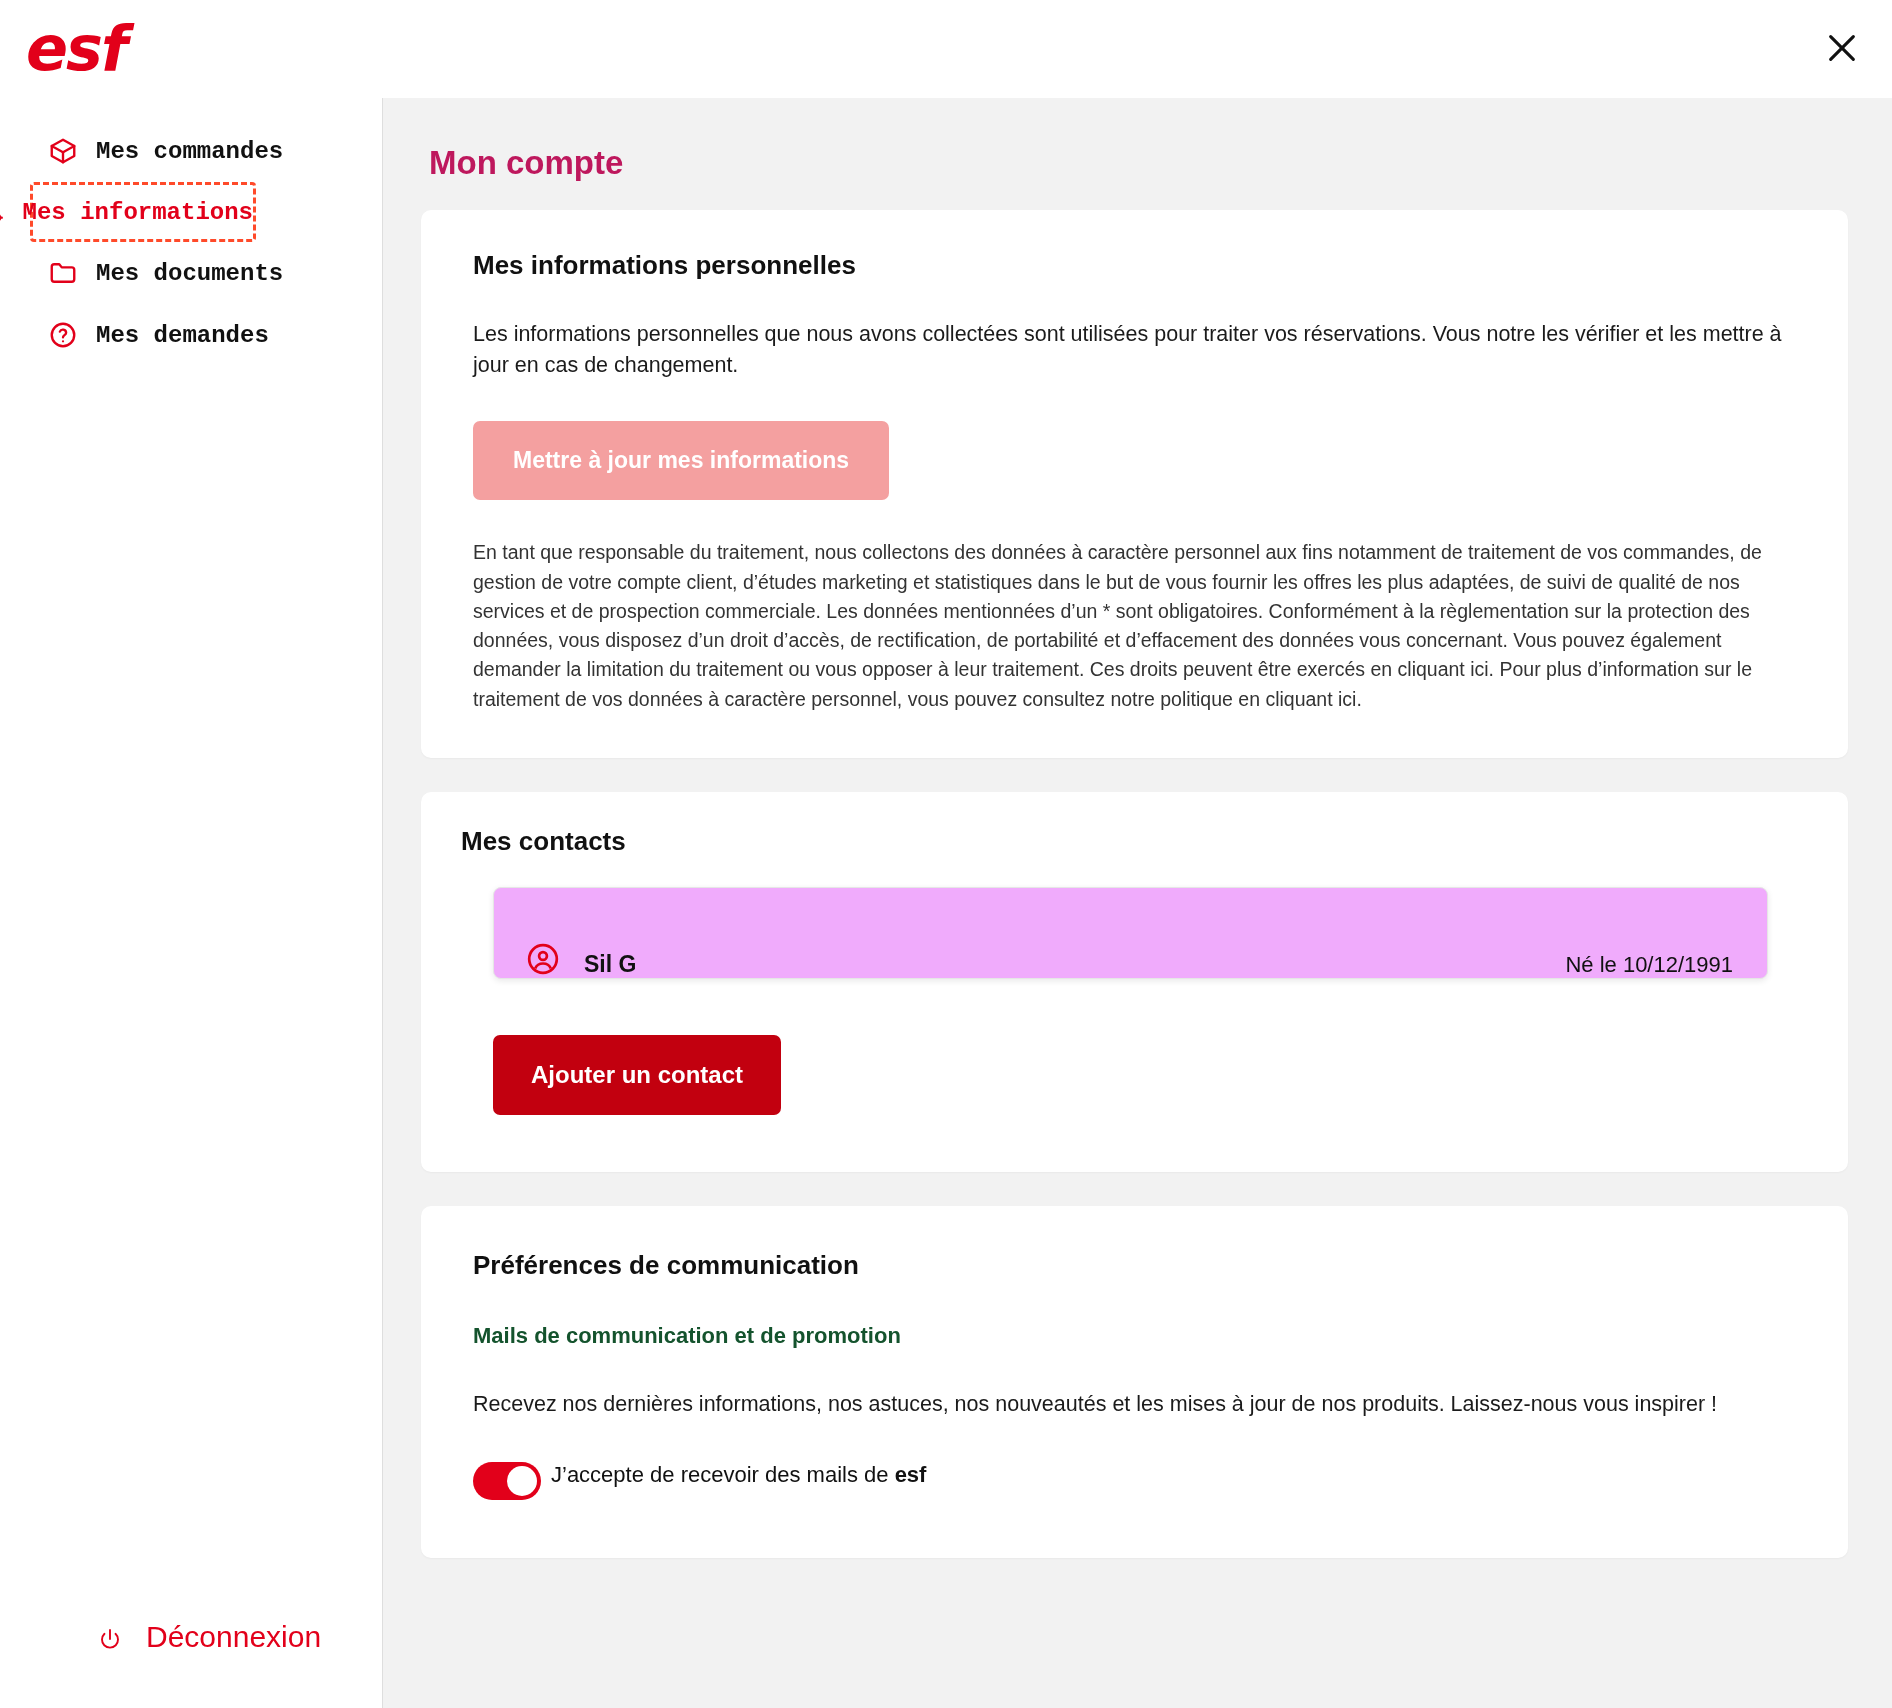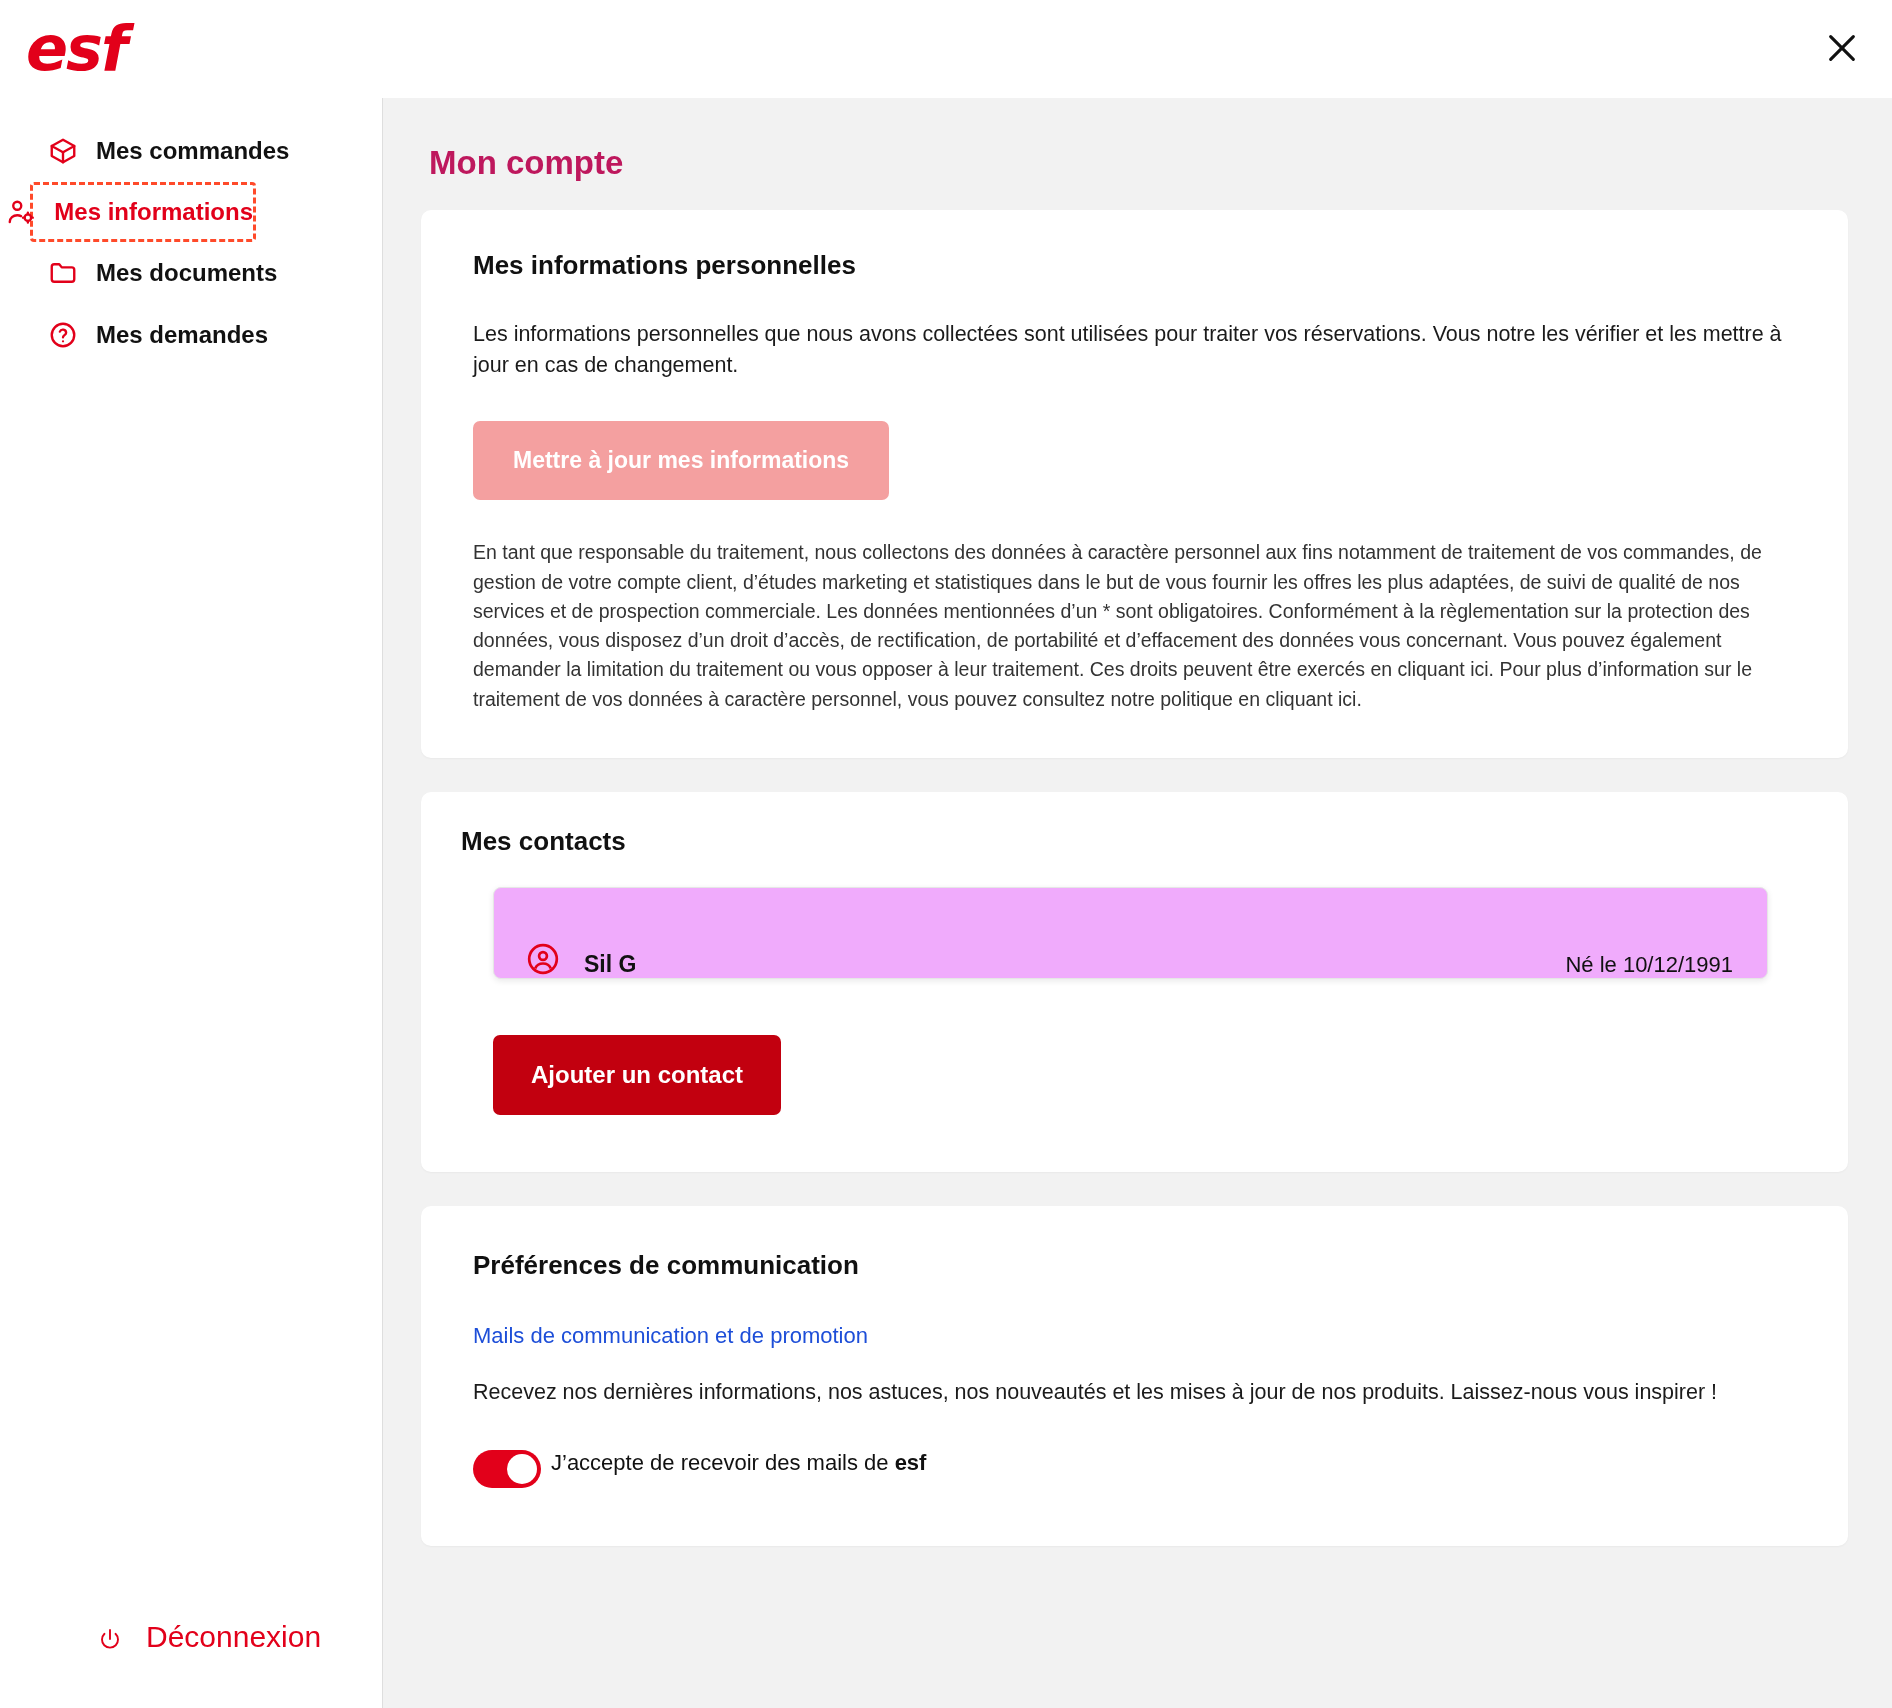--- a/index.html
+++ b/index.html
@@ -61,20 +61,21 @@
     padding-top: 22px;
   }
   .nav-item {
     display: flex;
     align-items: center;
     gap: 16px;
     height: 62px;
     padding-left: 46px;
     cursor: pointer;
     position: relative;
+    font-family: Liberation Mono, monospace;
   }
   .nav-item .nav-label {
     font-size: 24px;
     font-weight: 700;
     color: #111111;
     white-space: nowrap;
   }
   .nav-item .nav-ico {
     width: 34px; height: 34px;
     display: flex; align-items: center; justify-content: center;
@@ -203,23 +204,23 @@
     padding: 26px 38px;
     cursor: pointer;
     margin: 56px 0 13px 36px;
   }
 
   
   .card.prefs { padding: 44px 52px 58px 52px; }
   .card.prefs h2 { margin-bottom: 42px; }
   .card.prefs h3 {
     font-size: 22px;
-    font-weight: 400;
-    color: #1d4ed8;
-    margin: 0 0 28px 0;
+    font-weight: 700;
+    color: #14532d;
+    margin: 0 0 40px 0;
   }
   .card.prefs p.lead { margin-bottom: 42px; }
   .toggle-row {
     display: flex;
     gap: 10px;
   }
   .toggle {
     width: 68px; height: 38px;
     background: #e2001a;
     border-radius: 19px;

